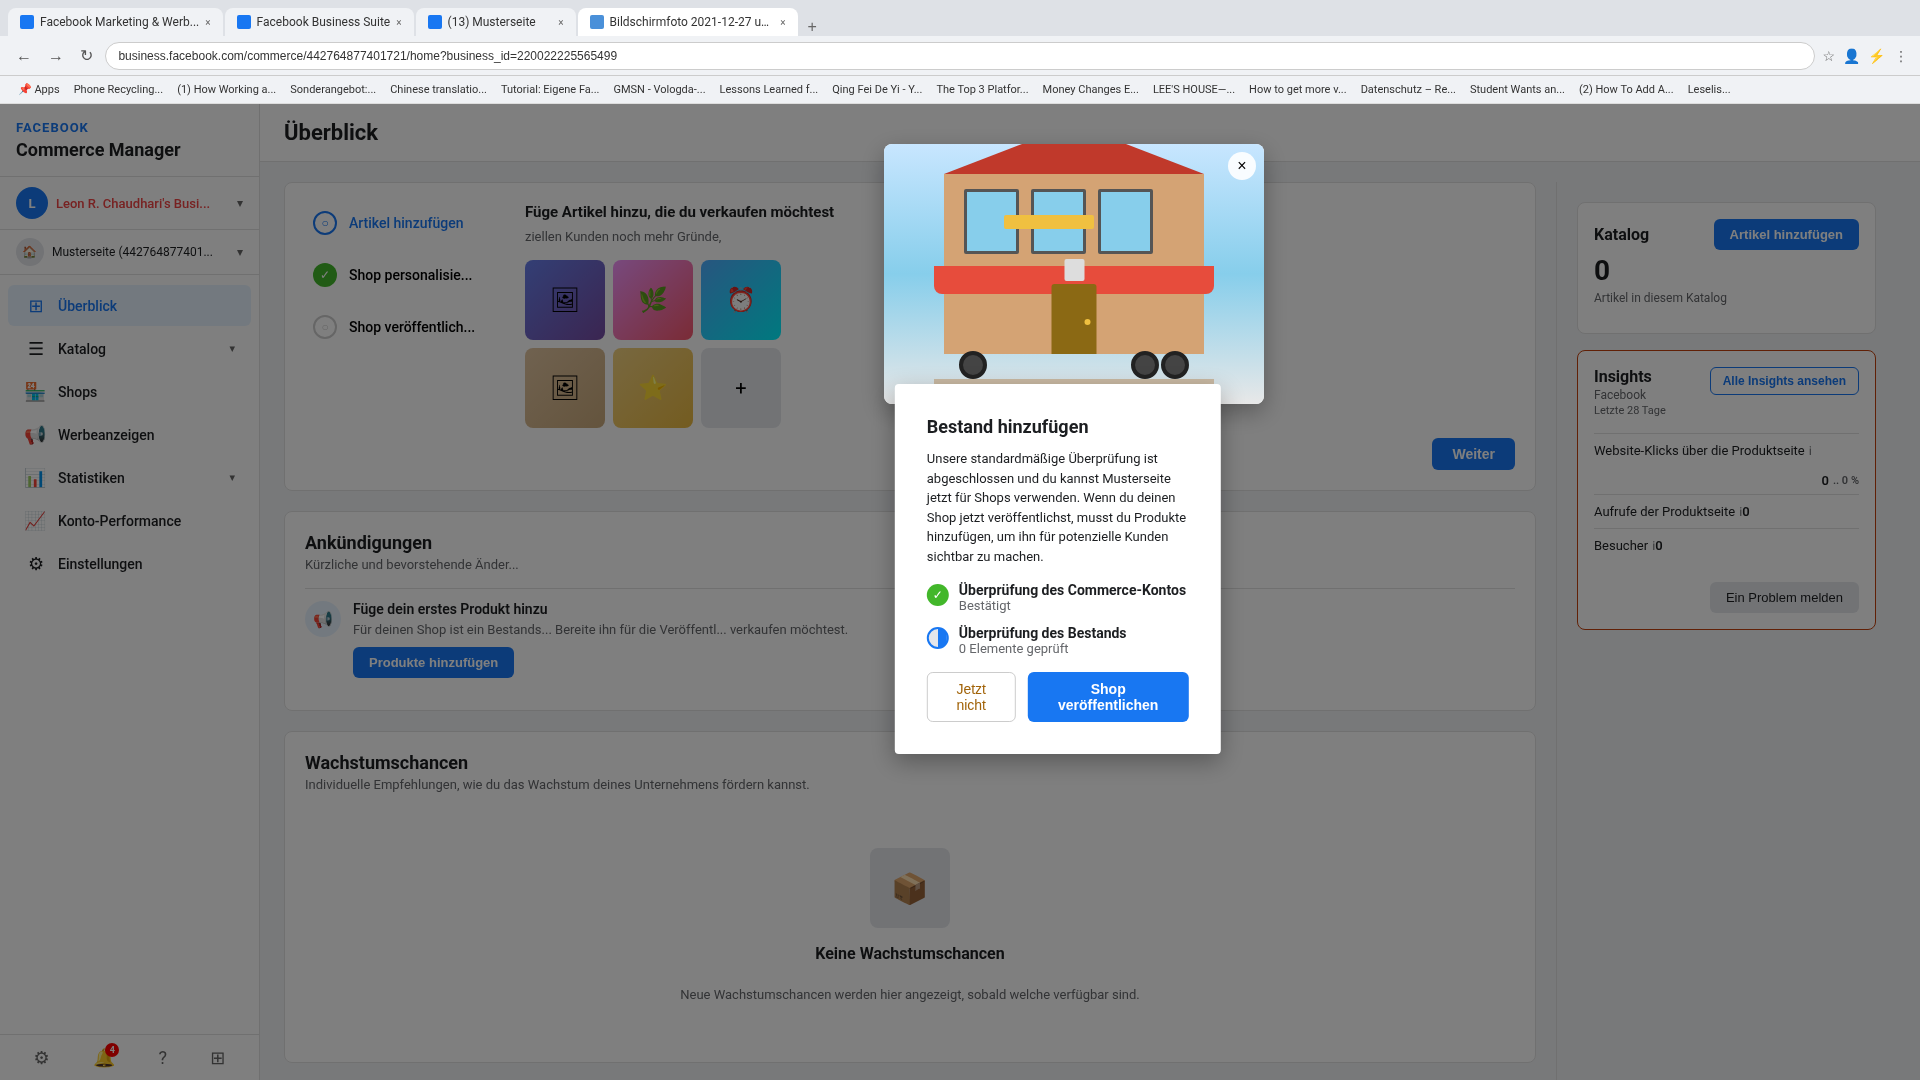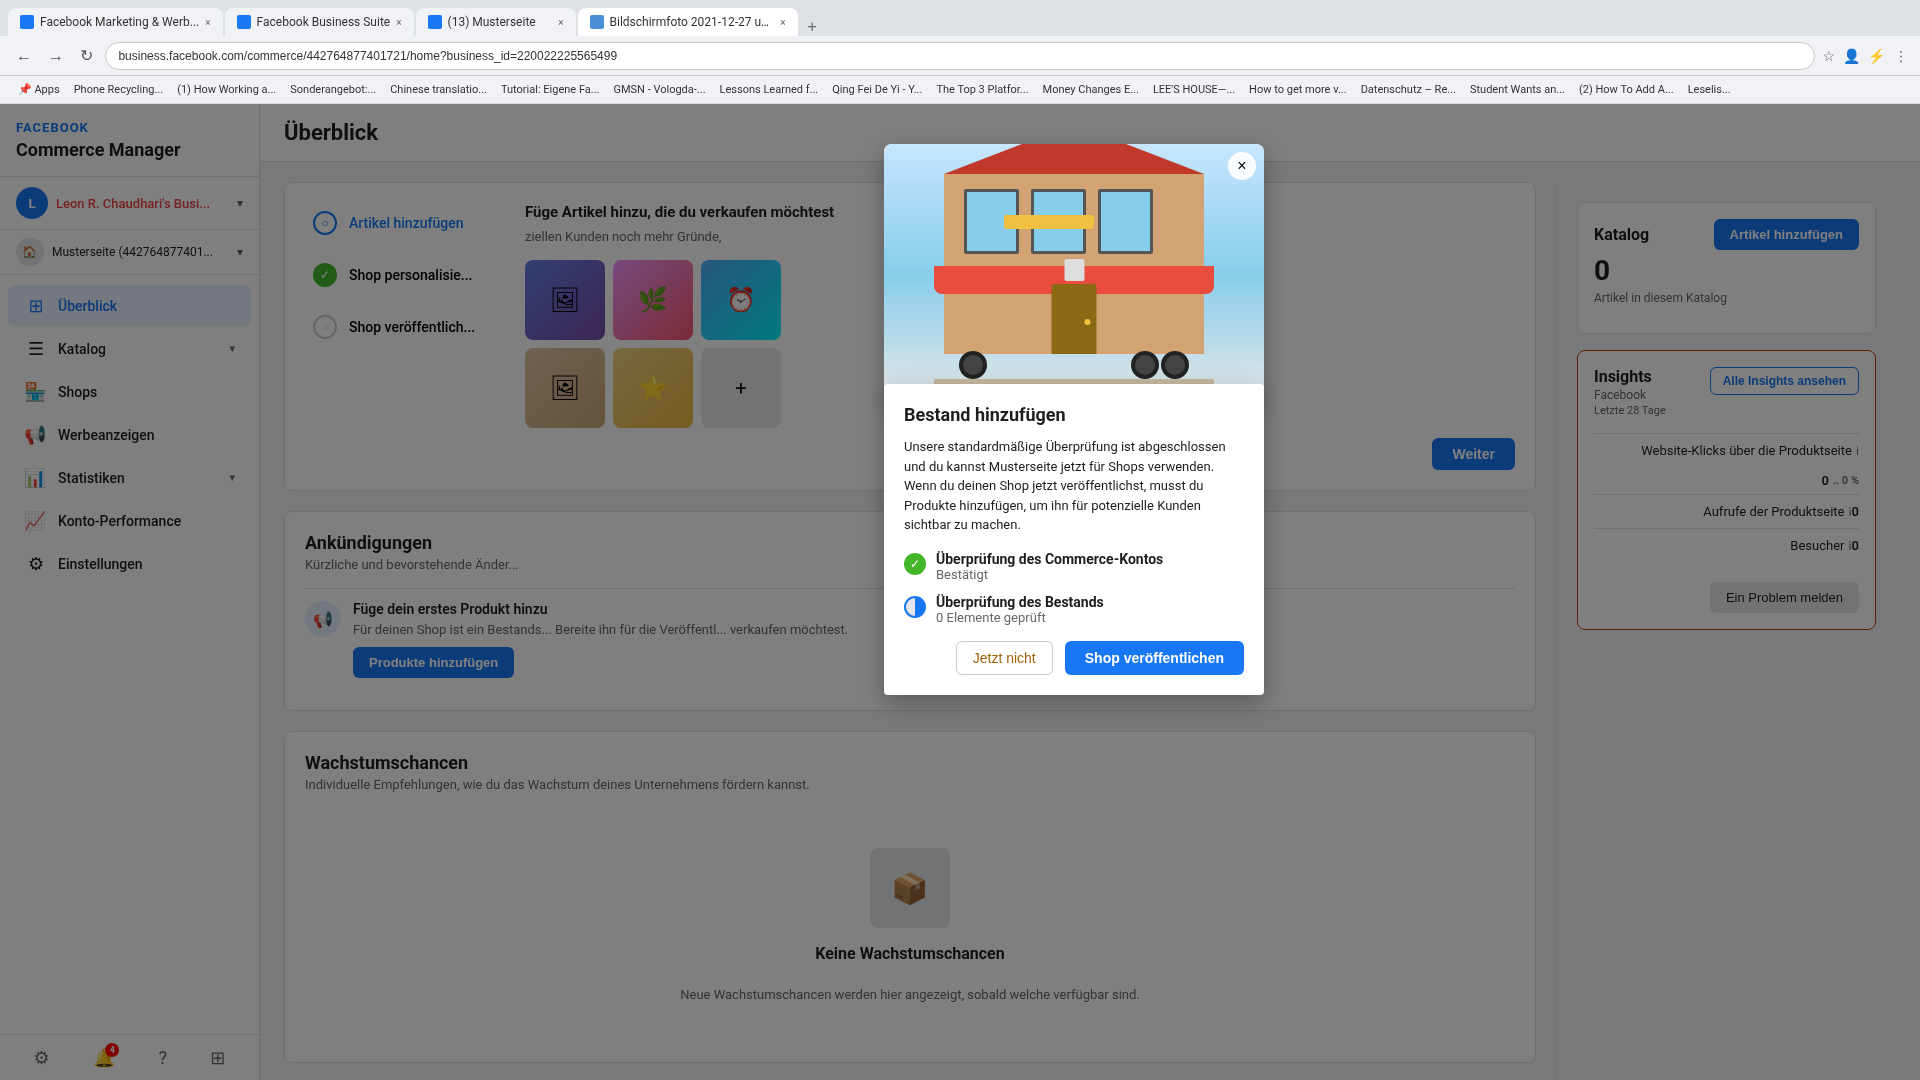--- a/index.html
+++ b/index.html
@@ -96,21 +96,21 @@
     
     .katalog-section { background: #fff; border-radius: 8px; padding: 16px; margin-bottom: 16px; border: 1px solid #e0e0e0; }
     .katalog-header { display: flex; justify-content: space-between; align-items: center; margin-bottom: 4px; }
     .katalog-title { font-size: 16px; font-weight: 700; color: #1c1e21; }
     .katalog-count { font-size: 28px; font-weight: 700; color: #1c1e21; margin: 4px 0; }
     .katalog-desc { font-size: 12px; color: #65676b; margin-bottom: 12px; }
     .insights-section { background: #fff; border-radius: 8px; padding: 16px; border: 1px solid #c2410c; }
     .insights-title { font-size: 16px; font-weight: 700; color: #1c1e21; margin-bottom: 2px; }
     .insights-sub { font-size: 12px; color: #65676b; margin-bottom: 2px; }
     .insights-period { font-size: 11px; color: #65676b; margin-bottom: 12px; }
-    .metric-row { display: flex; justify-content: flex-end; align-items: center; padding: 8px 0; border-top: 1px solid #e0e0e0; }
+    .metric-row { display: flex; justify-content: flex-start; align-items: center; padding: 8px 0; border-top: 1px solid #e0e0e0; }
     .metric-label { font-size: 13px; color: #1c1e21; display: flex; align-items: center; gap: 4px; }
     .metric-value { font-size: 13px; font-weight: 600; color: #1c1e21; }
     .metric-subrow { display: flex; justify-content: space-between; align-items: center; padding: 6px 0; }
     .metric-sublabel { font-size: 13px; color: #1c1e21; }
     .metric-subval { font-size: 13px; font-weight: 600; color: #1c1e21; display: flex; align-items: center; gap: 4px; }
     .pct-badge { font-size: 11px; color: #65676b; }
     .alle-insights-btn { background: none; border: 1px solid #1877f2; color: #1877f2; border-radius: 6px; padding: 6px 12px; font-size: 12px; font-weight: 600; cursor: pointer; }
     .problem-btn { background: #e4e6eb; border: none; color: #1c1e21; border-radius: 6px; padding: 8px 16px; font-size: 13px; cursor: pointer; float: right; margin-top: 8px; }
     .info-icon { color: #65676b; font-size: 12px; cursor: pointer; }
 
@@ -118,21 +118,21 @@
     .overlay { position: fixed; top: 104px; left: 0; right: 0; bottom: 0; background: rgba(0,0,0,0.5); z-index: 500; display: flex; align-items: flex-start; justify-content: center; }
 
     
     .image-modal { background: #fff; border-radius: 8px; width: 380px; max-height: 380px; overflow: hidden; position: absolute; top: 40px; left: 50%; transform: translateX(-20%); box-shadow: 0 8px 24px rgba(0,0,0,0.3); z-index: 501; }
     .image-modal-close { position: absolute; top: 8px; right: 8px; background: rgba(255,255,255,0.9); border: none; border-radius: 50%; width: 28px; height: 28px; font-size: 16px; cursor: pointer; display: flex; align-items: center; justify-content: center; z-index: 502; }
     .shop-illustration { width: 100%; height: 260px; background: linear-gradient(180deg, #c8e6ff 0%, #87ceeb 50%, #e8e8e8 100%); position: relative; display: flex; align-items: flex-end; justify-content: center; overflow: hidden; }
     
     .building { width: 280px; height: 200px; position: relative; margin-bottom: 0; }
 
     
-    .bestand-modal { background: #fff; border-radius: 4px; width: 380px; position: absolute; top: 280px; left: 50%; transform: translateX(-20%); box-shadow: 0 8px 24px rgba(0,0,0,0.3); z-index: 503; padding: 20px; }
+    .bestand-modal { background: #fff; border-radius: 4px; width: 326px; position: absolute; top: 280px; left: 50%; transform: translateX(-20%); box-shadow: 0 8px 24px rgba(0,0,0,0.3); z-index: 503; padding: 32px; }
     .modal-title { font-size: 18px; font-weight: 700; color: #1c1e21; margin-bottom: 12px; }
     .modal-desc { font-size: 13px; color: #1c1e21; line-height: 1.5; margin-bottom: 16px; }
     .modal-check-item { display: flex; align-items: flex-start; gap: 10px; margin-bottom: 12px; }
     .check-icon { width: 22px; height: 22px; border-radius: 50%; display: flex; align-items: center; justify-content: center; font-size: 12px; flex-shrink: 0; margin-top: 2px; }
     .check-icon.green { background: #42b72a; color: #fff; }
     .check-details { flex: 1; }
     .check-title { font-size: 14px; font-weight: 700; color: #1c1e21; }
     .check-sub { font-size: 13px; color: #65676b; }
     .modal-actions { display: flex; justify-content: flex-end; gap: 12px; margin-top: 16px; }
     .btn-secondary { background: none; border: 1px solid #ccc; color: #a16207; border-radius: 6px; padding: 8px 16px; font-size: 14px; font-weight: 500; cursor: pointer; }

